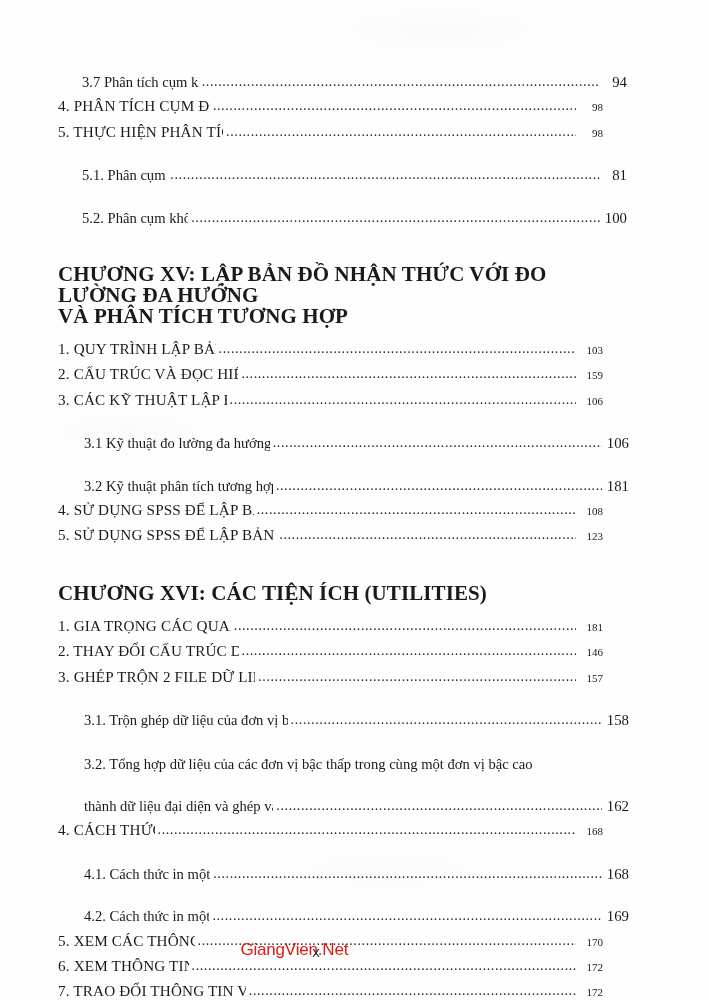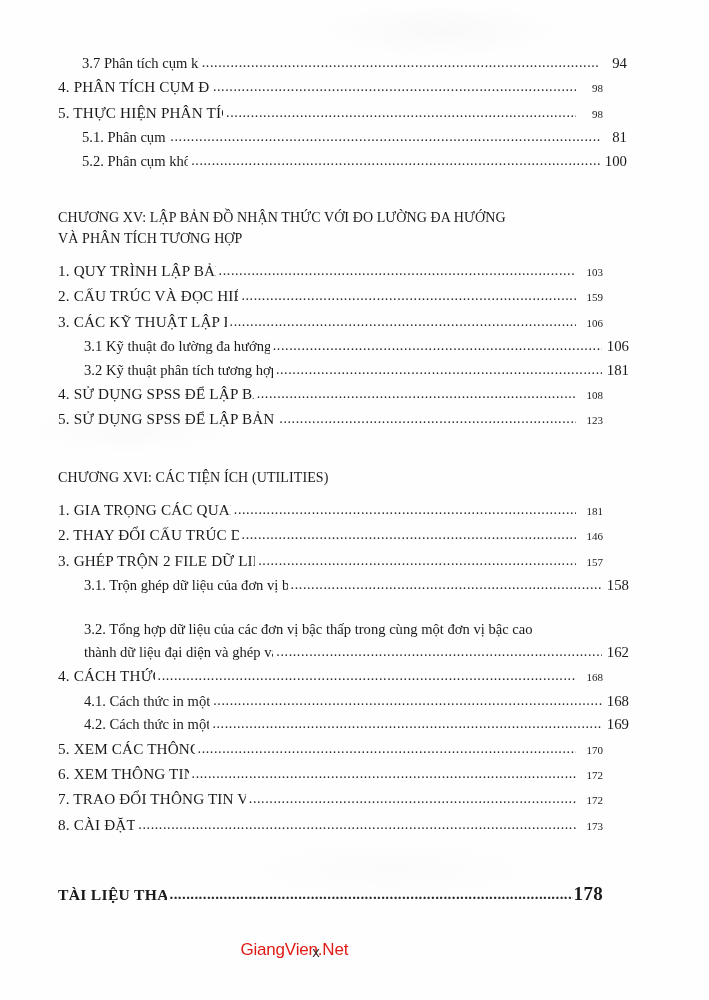--- a/index.html
+++ b/index.html
@@ -67,26 +67,26 @@
   
   .lvl1 { padding-left: 0px; }
   .lvl2 { padding-left: 24px; }
   .lvl3 { padding-left: 26px; }
 
   
   .caps .label { letter-spacing: 0.15px; }
 
   
   .sub .label { font-size: 14.6px; }
-  .sub .pageno { font-size: 14.8px; }
+  .sub .pageno { font-size: 14.8px; margin-top: 19px; }
 
   
   .chapter {
-    font-weight: normal;
-    font-size: 14px;
+    font-weight: bold;
+    font-size: 21px;
     line-height: 21px;
     letter-spacing: 0.1px;
     white-space: normal;
   }
   .chapter .l2 { display: block; }
 
   
   .gap-chapter-top { height: 34px; }
   .gap-chapter-bottom { height: 10px; }
   .gap-ref { height: 44px; }

